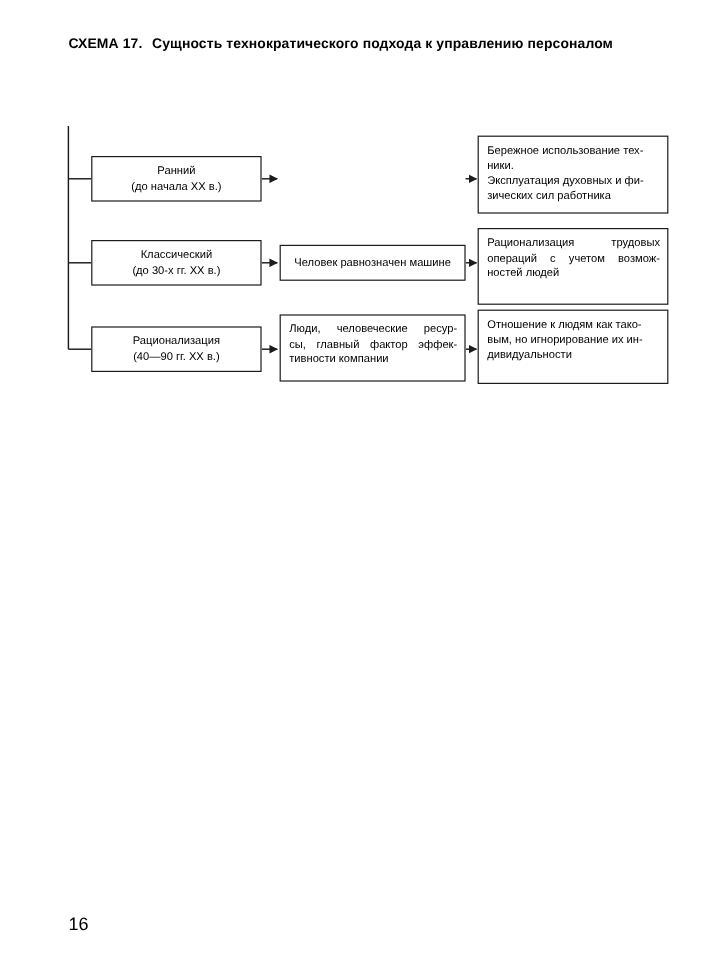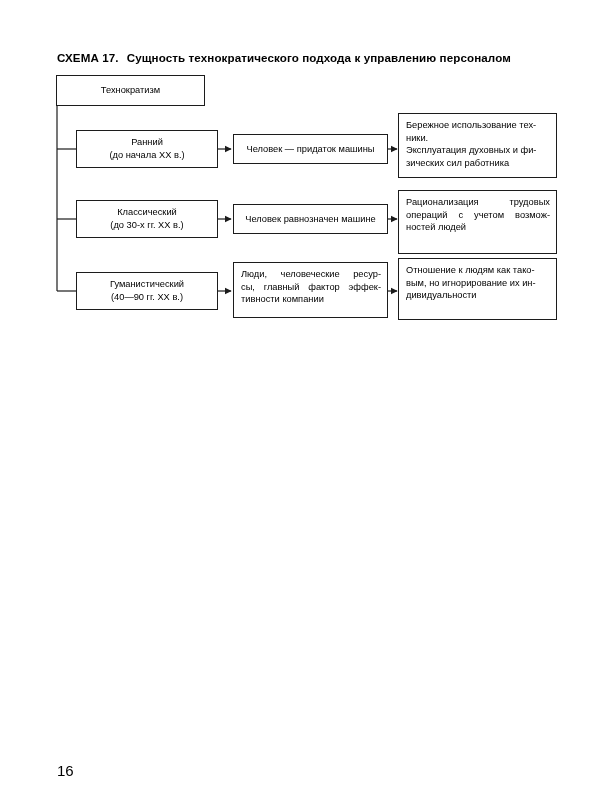--- a/index.html
+++ b/index.html
@@ -25,21 +25,20 @@
   
   .title {
     position: absolute;
     left: 57px;
     top: 30px;
     width: 500px;
     font-size: 11.6px;
     font-weight: bold;
     letter-spacing: 0.1px;
     white-space: nowrap;
-    margin-top: 21px;
   }
   .title .title-num {
     margin-right: 8px;
   }
 
   
   .diagram {
     position: absolute;
     left: 0;
     top: 0;
@@ -130,38 +129,28 @@
 
       <path d="M 218 149 L 231 149" stroke="#1c1c1c" stroke-width="1.2" fill="none" marker-end="url(#arrow)"></path>
       <path d="M 218 219 L 231 219" stroke="#1c1c1c" stroke-width="1.2" fill="none" marker-end="url(#arrow)"></path>
       <path d="M 218 291 L 231 291" stroke="#1c1c1c" stroke-width="1.2" fill="none" marker-end="url(#arrow)"></path>
 
       <path d="M 388 149 L 397 149" stroke="#1c1c1c" stroke-width="1.2" fill="none" marker-end="url(#arrow)"></path>
       <path d="M 388 219 L 397 219" stroke="#1c1c1c" stroke-width="1.2" fill="none" marker-end="url(#arrow)"></path>
       <path d="M 388 291 L 397 291" stroke="#1c1c1c" stroke-width="1.2" fill="none" marker-end="url(#arrow)"></path>
     </svg>
 
-    <div class="node center" style="left:56px; top:75px; width:149px; height:31px;">
-      <div class="lines">
-        <span>Технократизм</span>
-      </div>
-    </div>
 
     <div class="node center" style="left:76px; top:130px; width:142px; height:38px;">
       <div class="lines">
         <div>Ранний</div>
         <div>(до начала XX в.)</div>
       </div>
     </div>
 
-    <div class="node center" style="left:233px; top:134px; width:155px; height:30px;">
-      <div class="lines">
-        <span>Человек — придаток машины</span>
-      </div>
-    </div>
 
     <div class="node para" style="left:398px; top:113px; width:159px; height:65px;">
       <span class="ln">Бережное использование тех-</span>
       <span class="ln">ники.</span>
       <span class="ln">Эксплуатация духовных и фи-</span>
       <span class="ln">зических сил работника</span>
     </div>
 
     <div class="node center" style="left:76px; top:200px; width:142px; height:38px;">
       <div class="lines">
@@ -177,21 +166,21 @@
     </div>
 
     <div class="node para" style="left:398px; top:190px; width:159px; height:64px;">
       <span class="ln spread">Рационализация трудовых</span>
       <span class="ln spread">операций с учетом возмож-</span>
       <span class="ln">ностей людей</span>
     </div>
 
     <div class="node center" style="left:76px; top:272px; width:142px; height:38px;">
       <div class="lines">
-        <div>Гуманистический</div>
+        <div>Рационализация</div>
         <div>(40—90 гг. XX в.)</div>
       </div>
     </div>
 
     <div class="node para" style="left:398px; top:258px; width:159px; height:62px;">
       <span class="ln">Отношение к людям как тако-</span>
       <span class="ln">вым, но игнорирование их ин-</span>
       <span class="ln">дивидуальности</span>
     </div>
 

